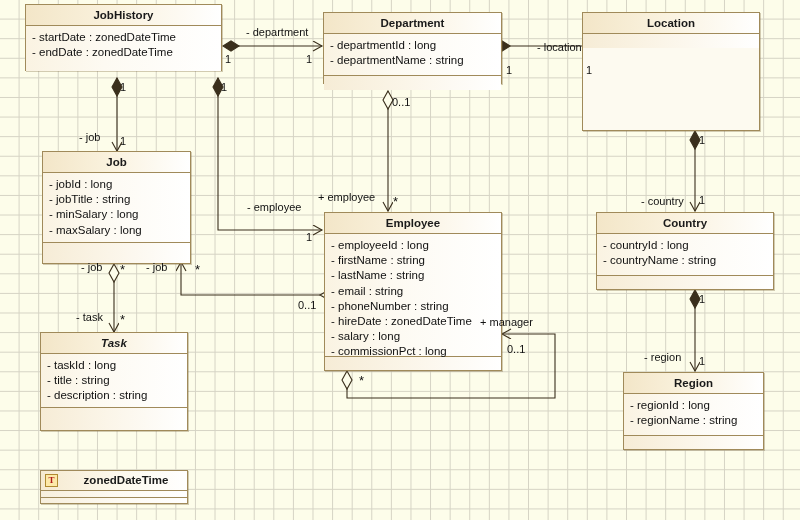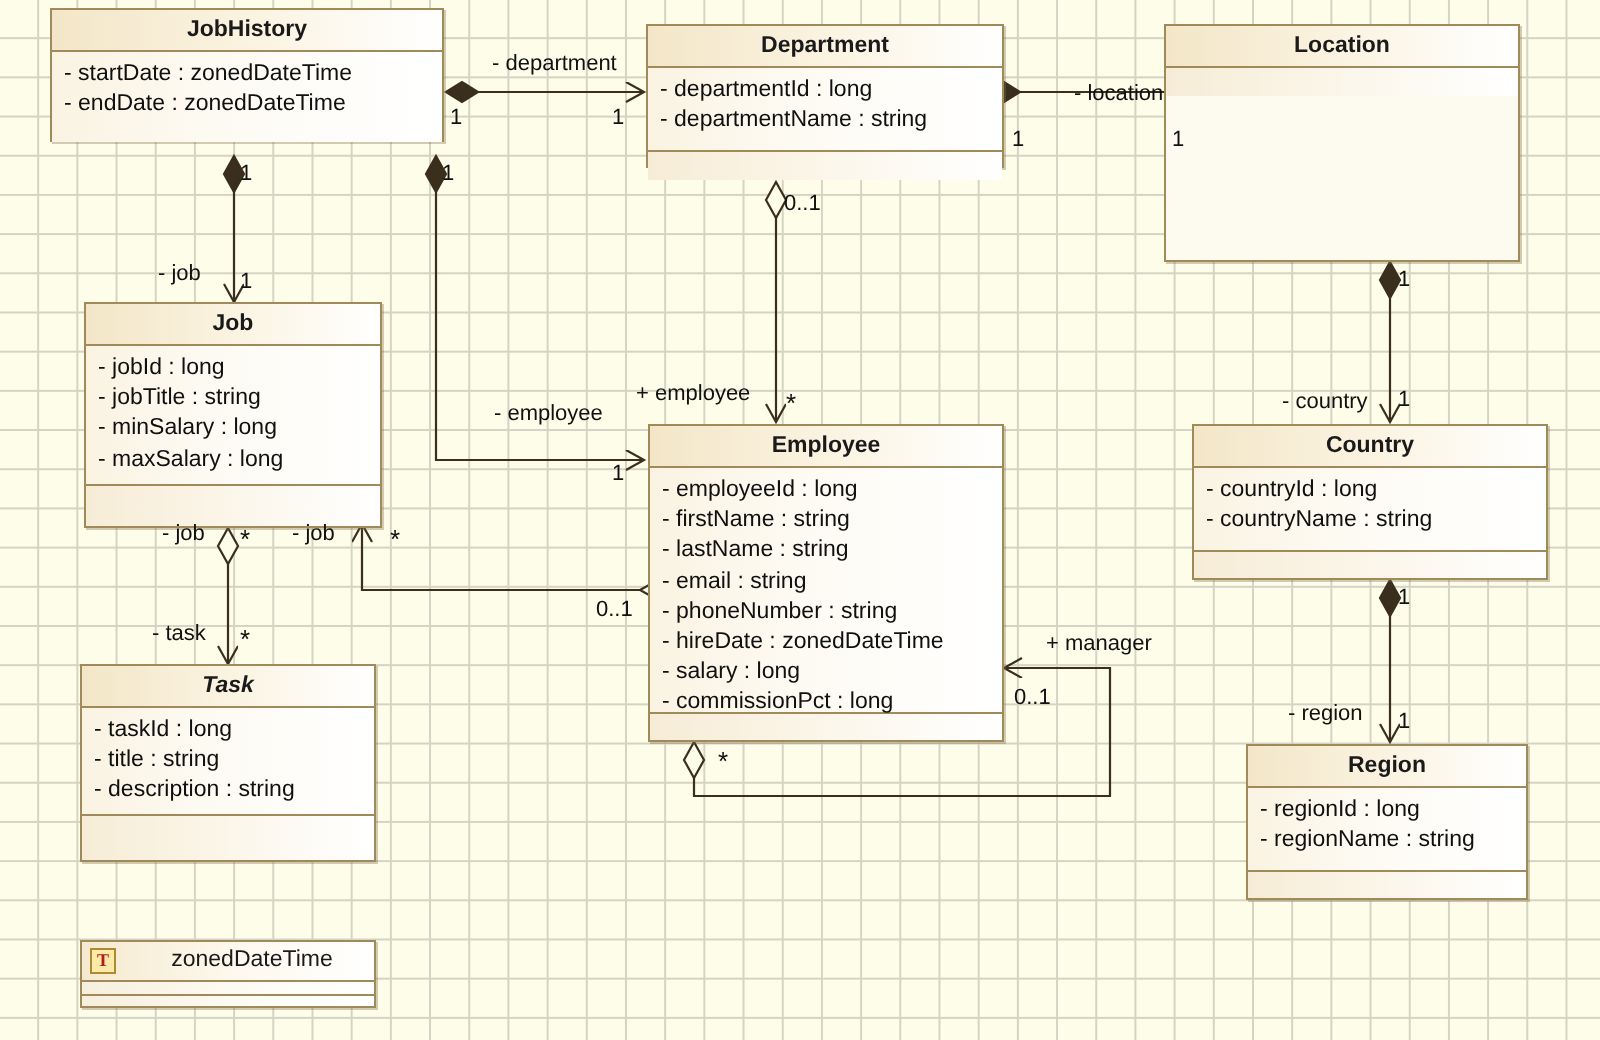--- a/index.html
+++ b/index.html
@@ -96,21 +96,21 @@
     color: #b01b1b;
     font-size: 9px;
     font-weight: bold;
     line-height: 11px;
     text-align: center;
     font-family: "Liberation Serif", serif;
   }
   .dt-title {
     display: block;
     text-align: center;
-    font-weight: normal;
+    font-weight: bold;
     font-size: 11.5px;
     line-height: 19px;
     color: #1a1a1a;
     padding-left: 24px;
   }
   .dt-body {
     box-sizing: border-box;
     height: 7px;
     border-bottom: 1px solid #a08a5a;
     background: linear-gradient(to right, #f7efdd 0%, #fdfaf2 50%, #ffffff 100%);
@@ -310,16 +310,16 @@
   <span class="edge-label" style="left:81px; top:261px;">- job</span>
   <span class="mult-star" style="left:120px; top:265px;">*</span>
   <span class="edge-label" style="left:76px; top:311px;">- task</span>
   <span class="mult-star" style="left:120px; top:315px;">*</span>
 
   <span class="edge-label" style="left:146px; top:261px;">- job</span>
   <span class="mult-star" style="left:195px; top:265px;">*</span>
   <span class="mult-label" style="left:298px; top:299px;">0..1</span>
 
   <span class="mult-star" style="left:359px; top:376px;">*</span>
-  <span class="edge-label" style="left:523px; top:316px;">+ manager</span>
+  <span class="edge-label" style="left:480px; top:316px;">+ manager</span>
   <span class="mult-label" style="left:507px; top:343px;">0..1</span>
 
 </div>
 
 </body></html>

